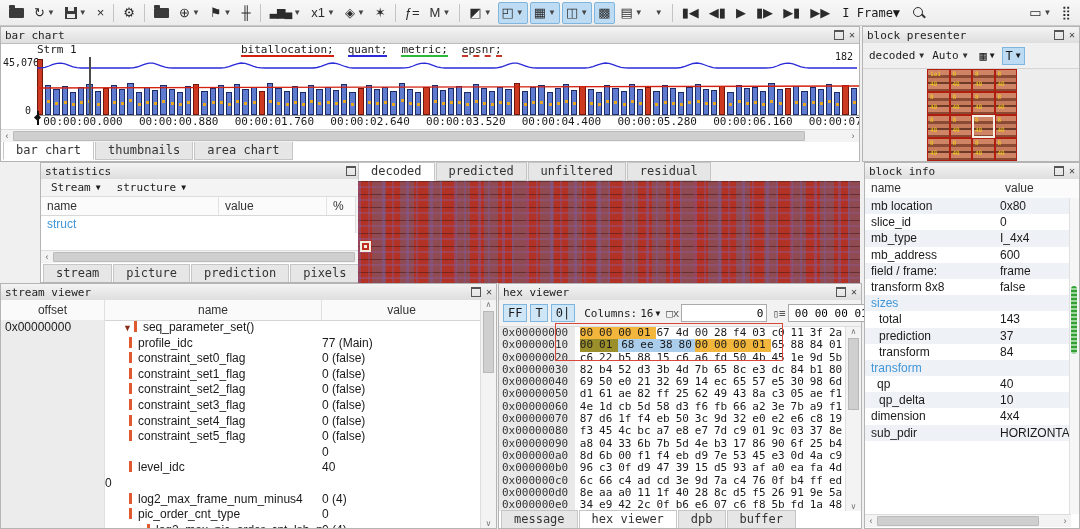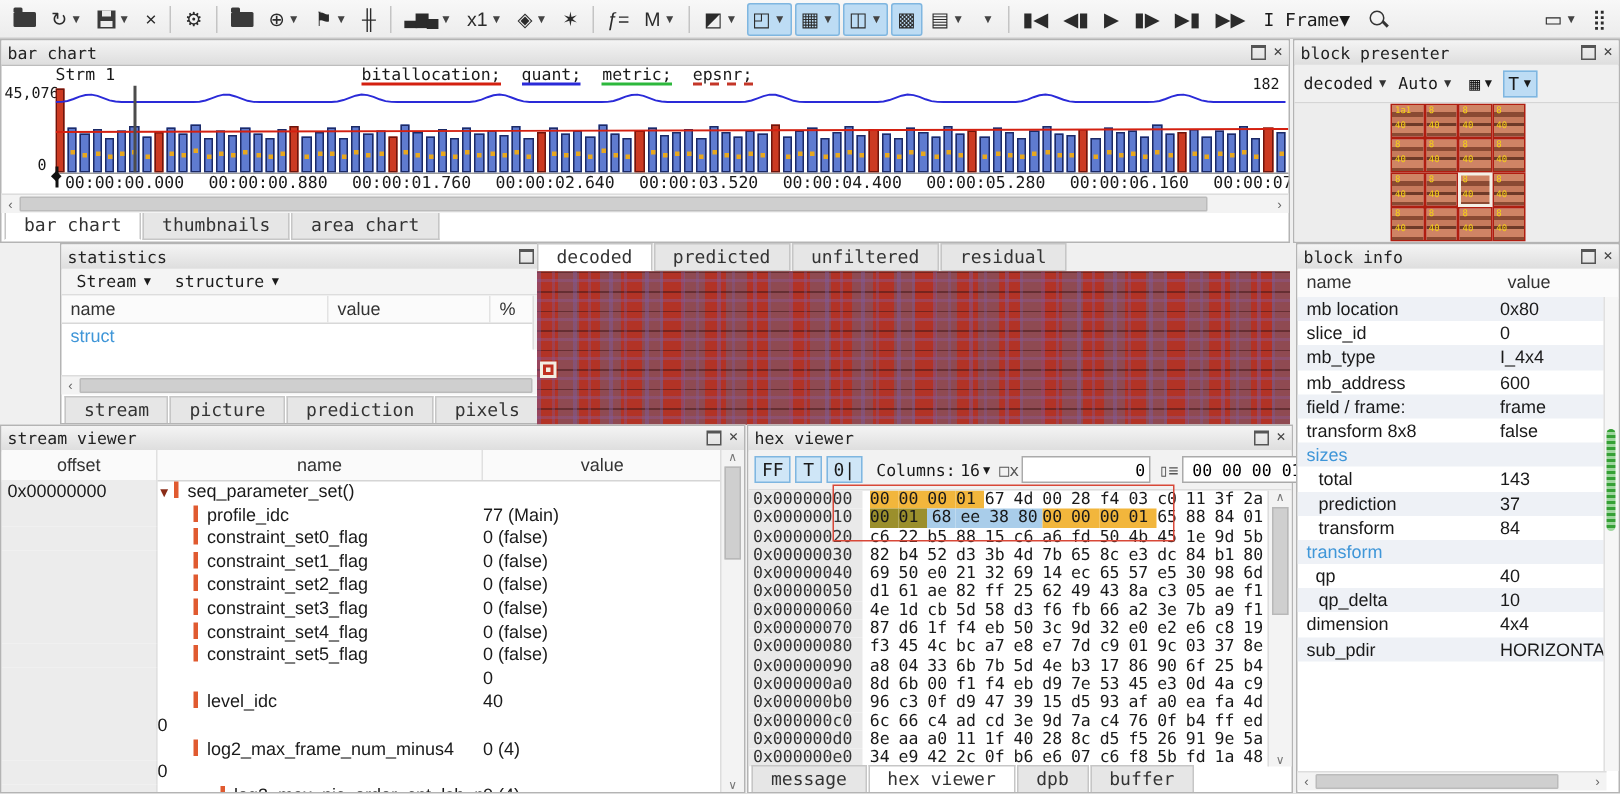--- a/index.html
+++ b/index.html
@@ -766,21 +766,21 @@
       <span class="pt-close">✕</span>
     </div>
     <div id="sv-head">
         <div style="width: 104px;">offset</div>
         <div style="width: 217px; flex: 1 1 0%;">name</div>
         <div style="width: 160px;">value</div>
       </div>
     <div id="sv-rows">
         <div class="sv-row">
           <div class="sv-off">0x00000000</div>
-          <div class="sv-name" style="padding-left: 0;"><span class="texp">▼</span><span class="tmark"></span>seq_parameter_set()</div>
+          <div class="sv-name" style="padding-left: 18px;"><span class="texp">▼</span><span class="tmark"></span>seq_parameter_set()</div>
           <div class="sv-val"></div>
         </div>
         <div class="sv-row">
           <div class="sv-off"></div>
           <div class="sv-name" style="padding-left: 24px;"><span class="tmark"></span>profile_idc</div>
           <div class="sv-val">77 (Main)</div>
         </div>
         <div class="sv-row">
           <div class="sv-off"></div>
           <div class="sv-name" style="padding-left: 24px;"><span class="tmark"></span>constraint_set0_flag</div>
@@ -825,20 +825,21 @@
           <div class="sv-off"></div>
           <div class="sv-val">0</div>
         </div>
         <div class="sv-row">
           <div class="sv-off"></div>
           <div class="sv-name" style="padding-left: 24px;"><span class="tmark"></span>log2_max_frame_num_minus4</div>
           <div class="sv-val">0 (4)</div>
         </div>
         <div class="sv-row">
           <div class="sv-off"></div>
+          <div class="sv-name" style="padding-left: 24px;"><span class="tmark"></span>pic_order_cnt_type</div>
           <div class="sv-val">0</div>
         </div>
         <div class="sv-row">
           <div class="sv-off"></div>
           <div class="sv-name" style="padding-left: 42px;"><span class="tmark"></span>log2_max_pic_order_cnt_lsb_minus4</div>
           <div class="sv-val">0 (4)</div>
         </div>
       </div>
     <div class="vscroll" id="sv-vscroll">∧<div class="vs-thumb" style="height:60px"></div><div style="position:absolute;bottom:0;width:100%">∨</div></div>
   </div>

